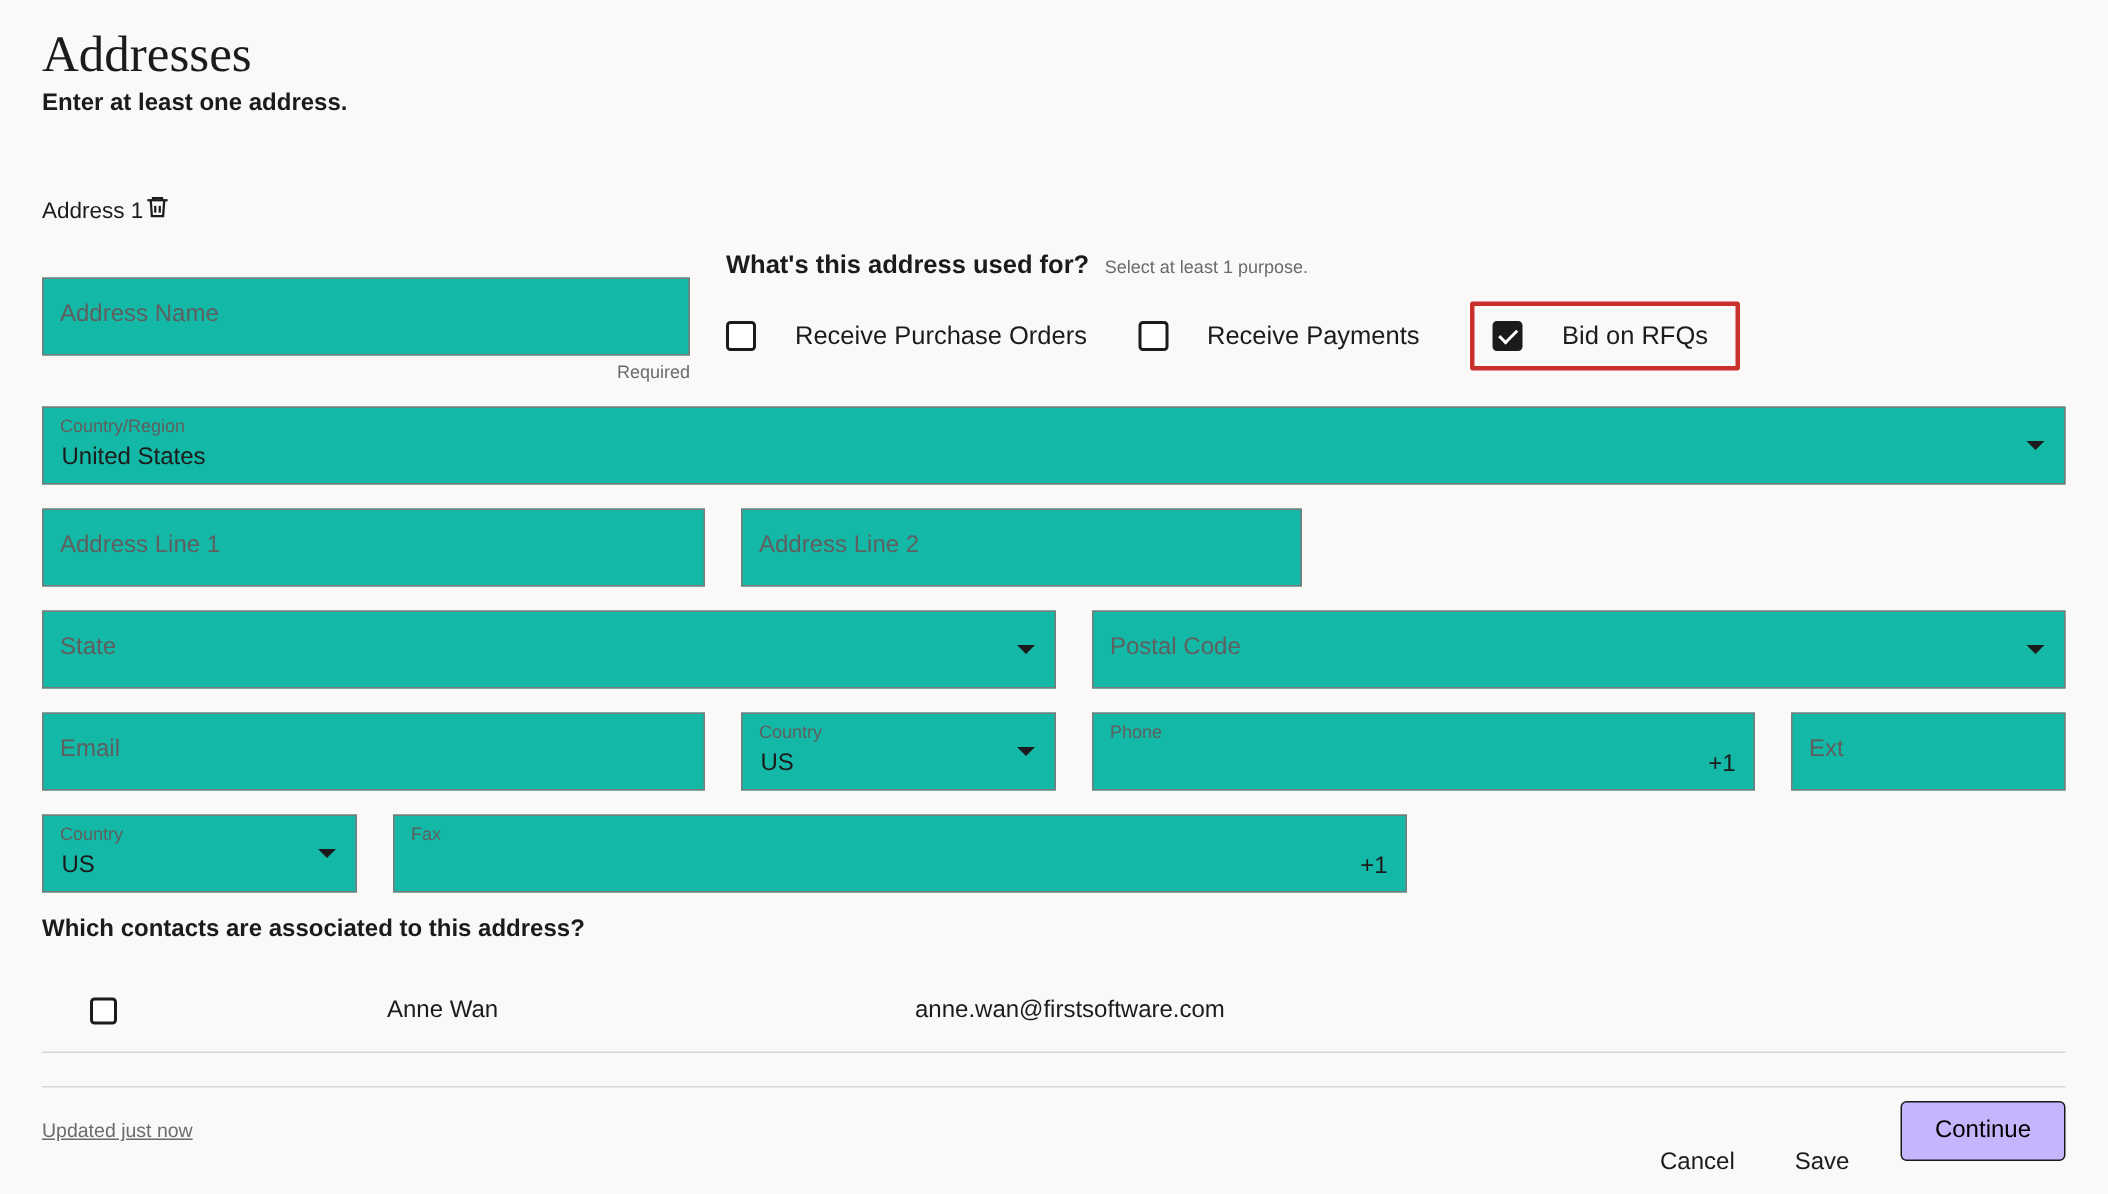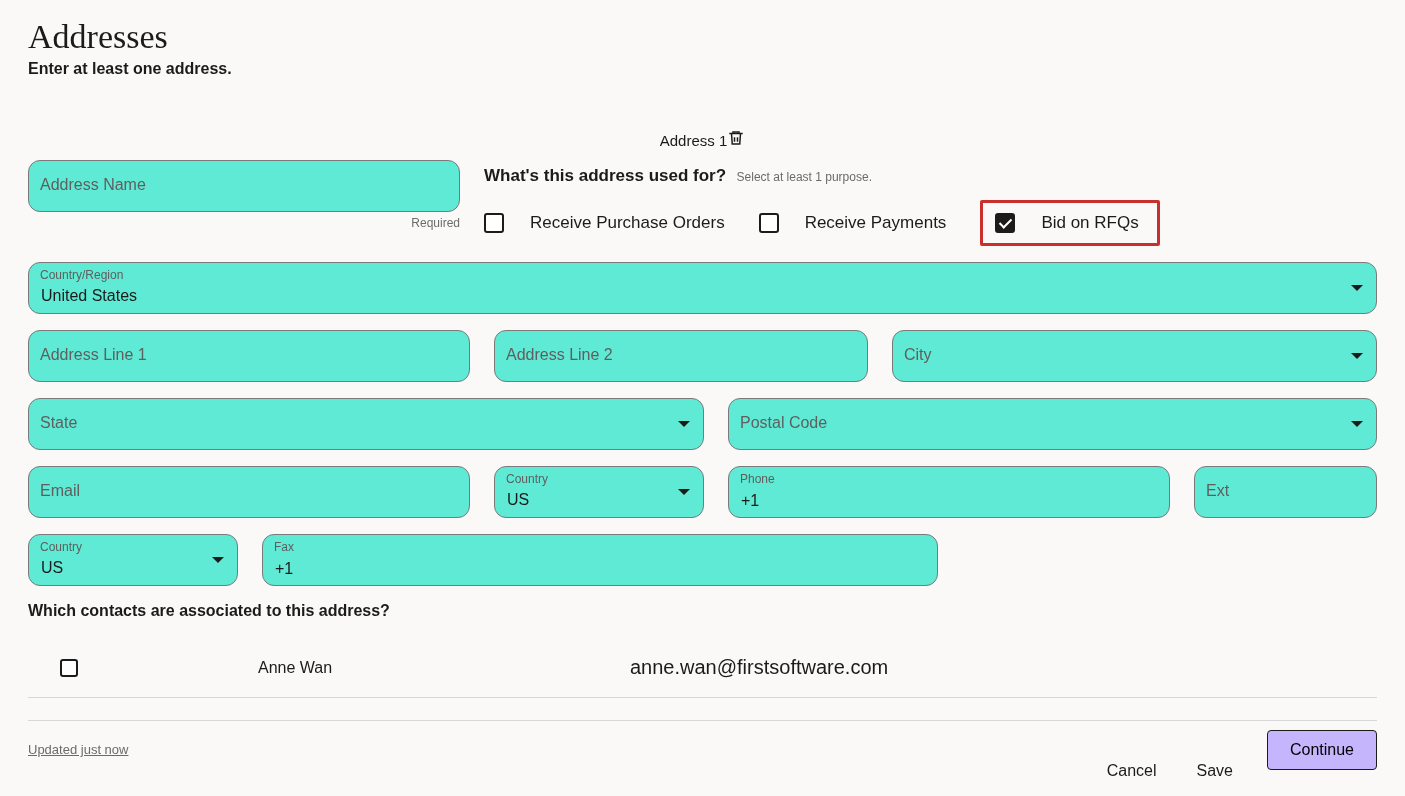--- a/index.html
+++ b/index.html
@@ -1,28 +1,28 @@
 <!DOCTYPE html>
 <html><head>
 <meta charset="utf-8">
 <style>
   * { box-sizing: border-box; }
   html, body { margin:0; padding:0; background:#faf9f8; font-family:"Segoe UI", Arial, sans-serif; color:#1b1b1b; }
   .page { width:1405px; min-height:796px; position:relative; padding:18px 28px 80px 28px; }
   h1 { font-size:34px; font-weight:400; margin:0 0 4px 0; font-family:Georgia, "Times New Roman", serif;}
   .sub { font-size:16px; font-weight:600; margin-bottom:50px;}
-  .addr-header { display:flex; justify-content:center; align-items:center; margin-bottom:8px;}
+  .addr-header { display:flex; justify-content:flex-start; align-items:center; margin-bottom:8px;}
   .addr-label { font-size:15px; }
   .trash svg { width:18px; height:20px; }
   .row { display:flex; gap:24px; margin-bottom:16px; align-items:flex-start;}
   .field { position:relative; }
   .field input, .field .select-box {
-    width:100%; height:52px; border:1px solid #7a7a7a; border-radius:12px;
-    background:#5eead4; font-size:16px; color:#1b1b1b; padding:14px 12px 0 12px;
-    outline:none; font-family:inherit;
+    width:100%; height:52px; border:1px solid #7a7a7a; border-radius:0;
+    background:#14b8a6; font-size:16px; color:#1b1b1b; padding:14px 12px 0 12px;
+    outline:none; font-family:inherit;text-align:right;
   }
   .field .select-box { display:flex; align-items:flex-end; padding-bottom:8px; cursor:pointer;}
   .field .float-label {
     position:absolute; left:12px; top:16px; font-size:16px; color:#5f5f5f;
     pointer-events:none; transition:all .1s;
   }
   .field.filled .float-label, .field.small-label .float-label {
     top:6px; font-size:12px;text-align:right;
   }
   .field .caret {
@@ -41,21 +41,21 @@
   .chk.checked .box { background:#1b1b1b; }
   .chk.checked .box::after {
     content:""; width:5px; height:10px; border:solid #fff; border-width:0 2.5px 2.5px 0;
     transform:rotate(45deg); margin-top:-2px;
   }
   .chk.highlight { border:3px solid #c9302c; padding:10px 18px 10px 12px; border-radius:2px;}
   .assoc-q { font-size:16px; font-weight:600; margin:12px 0 18px 0;}
   .contact-row { display:flex; align-items:center; padding:18px 0; border-bottom:1px solid #d8d8d8;}
   .contact-row .cb { margin-left:32px; width:18px; height:18px; border:2px solid #1b1b1b; border-radius:3px; background:#fff; cursor:pointer;}
   .contact-row .cname { margin-left:180px; font-size:16px; width:300px;}
-  .contact-row .cemail { margin-left:72px; font-size:20px;}
+  .contact-row .cemail { margin-left:52px; font-size:16px;}
   .divider { border:none; border-top:1px solid #d8d8d8; margin:22px 0 0 0;}
   .footer { position:absolute; bottom:20px; left:28px; right:28px; display:flex; justify-content:space-between; align-items:center;}
   .updated { font-size:13px; color:#6b6b6b;text-decoration:underline;}
   .actions { display:flex; gap:28px; align-items:center;}
   .link-btn { font-size:16px; cursor:pointer; background:none; border:none; font-family:inherit; color:#1b1b1b;margin-top:43px;}
   .primary-btn { font-size:16px; padding:10px 22px; border:1px solid #1b1b1b; border-radius:4px; background:#c4b5fd; cursor:pointer; font-family:inherit;}
   .flex-grow { flex:1; }
 </style>
 </head>
 <body>
@@ -72,21 +72,21 @@
         <path d="M3 6h18"></path>
           <path d="M8 6V4h8v2"></path>
           <path d="M6 6l1 14h10l1-14"></path>
           <path d="M10 11v6"></path>
           <path d="M14 11v6"></path>
       </svg>
     </div>
   </div>
 
   <div class="row">
-    <div style="width:432px;">
+    <div style="width:432px;margin-top:24px;">
       <div class="field">
         <input type="text" style="padding-top: 18px;">
         <span class="float-label">Address Name</span>
       </div>
       <div class="req-note">Required</div>
     </div>
     <div class="flex-grow" style="padding-top:6px;">
       <div>
         <span class="purpose-head">What's this address used for?</span>
         <span class="purpose-sub">Select at least 1 purpose.</span>
@@ -120,25 +120,20 @@
 
   <div class="row">
     <div class="field" style="width:442px;">
       <input type="text" style="padding-top: 18px;">
       <span class="float-label">Address Line 1</span>
     </div>
     <div class="field" style="width:374px;">
       <input type="text" style="padding-top: 18px;">
       <span class="float-label">Address Line 2</span>
     </div>
-    <div class="field flex-grow">
-      <div class="select-box"></div>
-      <span class="float-label">City</span>
-      <span class="caret"></span>
-    </div>
   </div>
 
   <div class="row">
     <div class="field" style="width:676px;">
       <div class="select-box"></div>
       <span class="float-label">State</span>
       <span class="caret"></span>
     </div>
     <div class="field flex-grow">
       <div class="select-box"></div>

